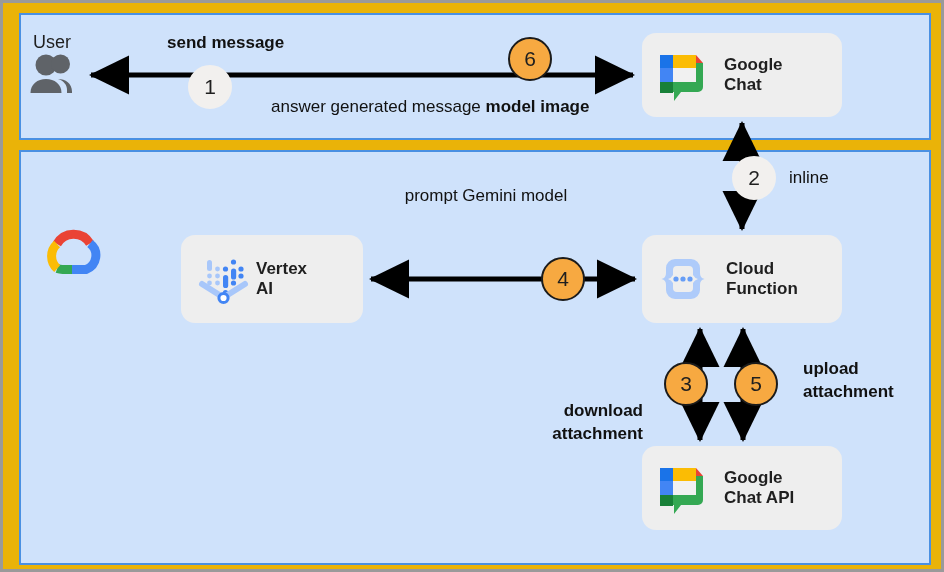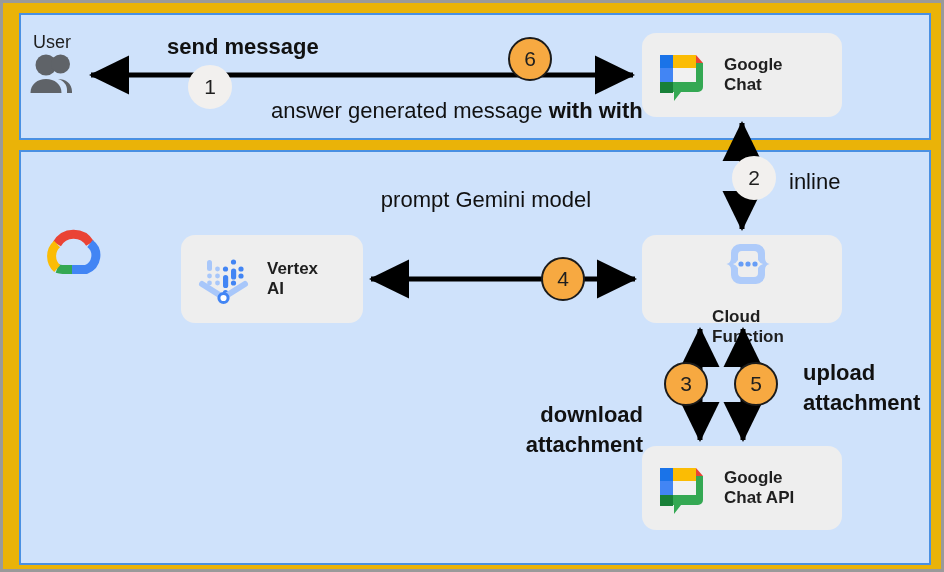--- a/index.html
+++ b/index.html
@@ -55,30 +55,30 @@
     font-weight: bold;
     color: #1f1f1f;
     line-height: 1.2;
     white-space: pre-line;
     text-align: left;
   }
 
   #card-google-chat     { left: 639px; top: 30px;  width: 200px; height: 84px;
                           padding: 0 0 0 12px; gap: 14px; }
   #card-vertex-ai       { left: 178px; top: 232px; width: 182px; height: 88px;
-                          padding: 0 0 0 14px; gap: 14px; }
+                          padding: 0 0 0 14px; gap: 3px; }
   #card-cloud-function  { left: 639px; top: 232px; width: 200px; height: 88px;
-                          padding: 0 0 0 12px; gap: 14px; flex-direction: column; }
+                          padding: 0 0 0 12px; gap: 14px; }
   #card-google-chat-api { left: 639px; top: 443px; width: 200px; height: 84px;
                           padding: 0 0 0 12px; gap: 14px; }
 
   
   .edge-label {
     position: absolute;
-    font-size: 22px;
+    font-size: 17px;
     color: #111111;
     line-height: 1.35;
     white-space: pre-line;
   }
   .edge-label.bold { font-weight: bold; }
   .edge-label.center { text-align: center; }
   .edge-label.right  { text-align: right; margin-top: 35px; }
 
   
   #arrows {
@@ -278,21 +278,21 @@
 
     <line x1="632" y1="276" x2="368" y2="276" stroke="#000" stroke-width="5" marker-start="url(#ah-start)" marker-end="url(#ah)"></line>
 
     <line x1="697" y1="326" x2="697" y2="437" stroke="#000" stroke-width="5" marker-start="url(#ah-start)" marker-end="url(#ah)"></line>
 
     <line x1="740" y1="326" x2="740" y2="437" stroke="#000" stroke-width="5" marker-start="url(#ah-start)" marker-end="url(#ah)"></line>
   </svg>
 
   <div class="edge-label bold" style="left:164px; top:29px;">send message</div>
 
-  <div class="edge-label" style="left:268px; top:93px;"><span>answer generated message </span><b>with with</b></div>
+  <div class="edge-label" style="left:268px; top:93px;"><span>answer generated message </span><b>model image</b></div>
 
   <div class="edge-label" style="left:786px; top:164px;">inline</div>
 
   <div class="edge-label center" style="left:348px; top:182px; width:270px;">prompt Gemini model</div>
 
   <div class="edge-label bold right" style="left:460px; top:362px; width:180px;">download
 attachment</div>
 
   <div class="edge-label bold" style="left:800px; top:355px;">upload
 attachment</div>

